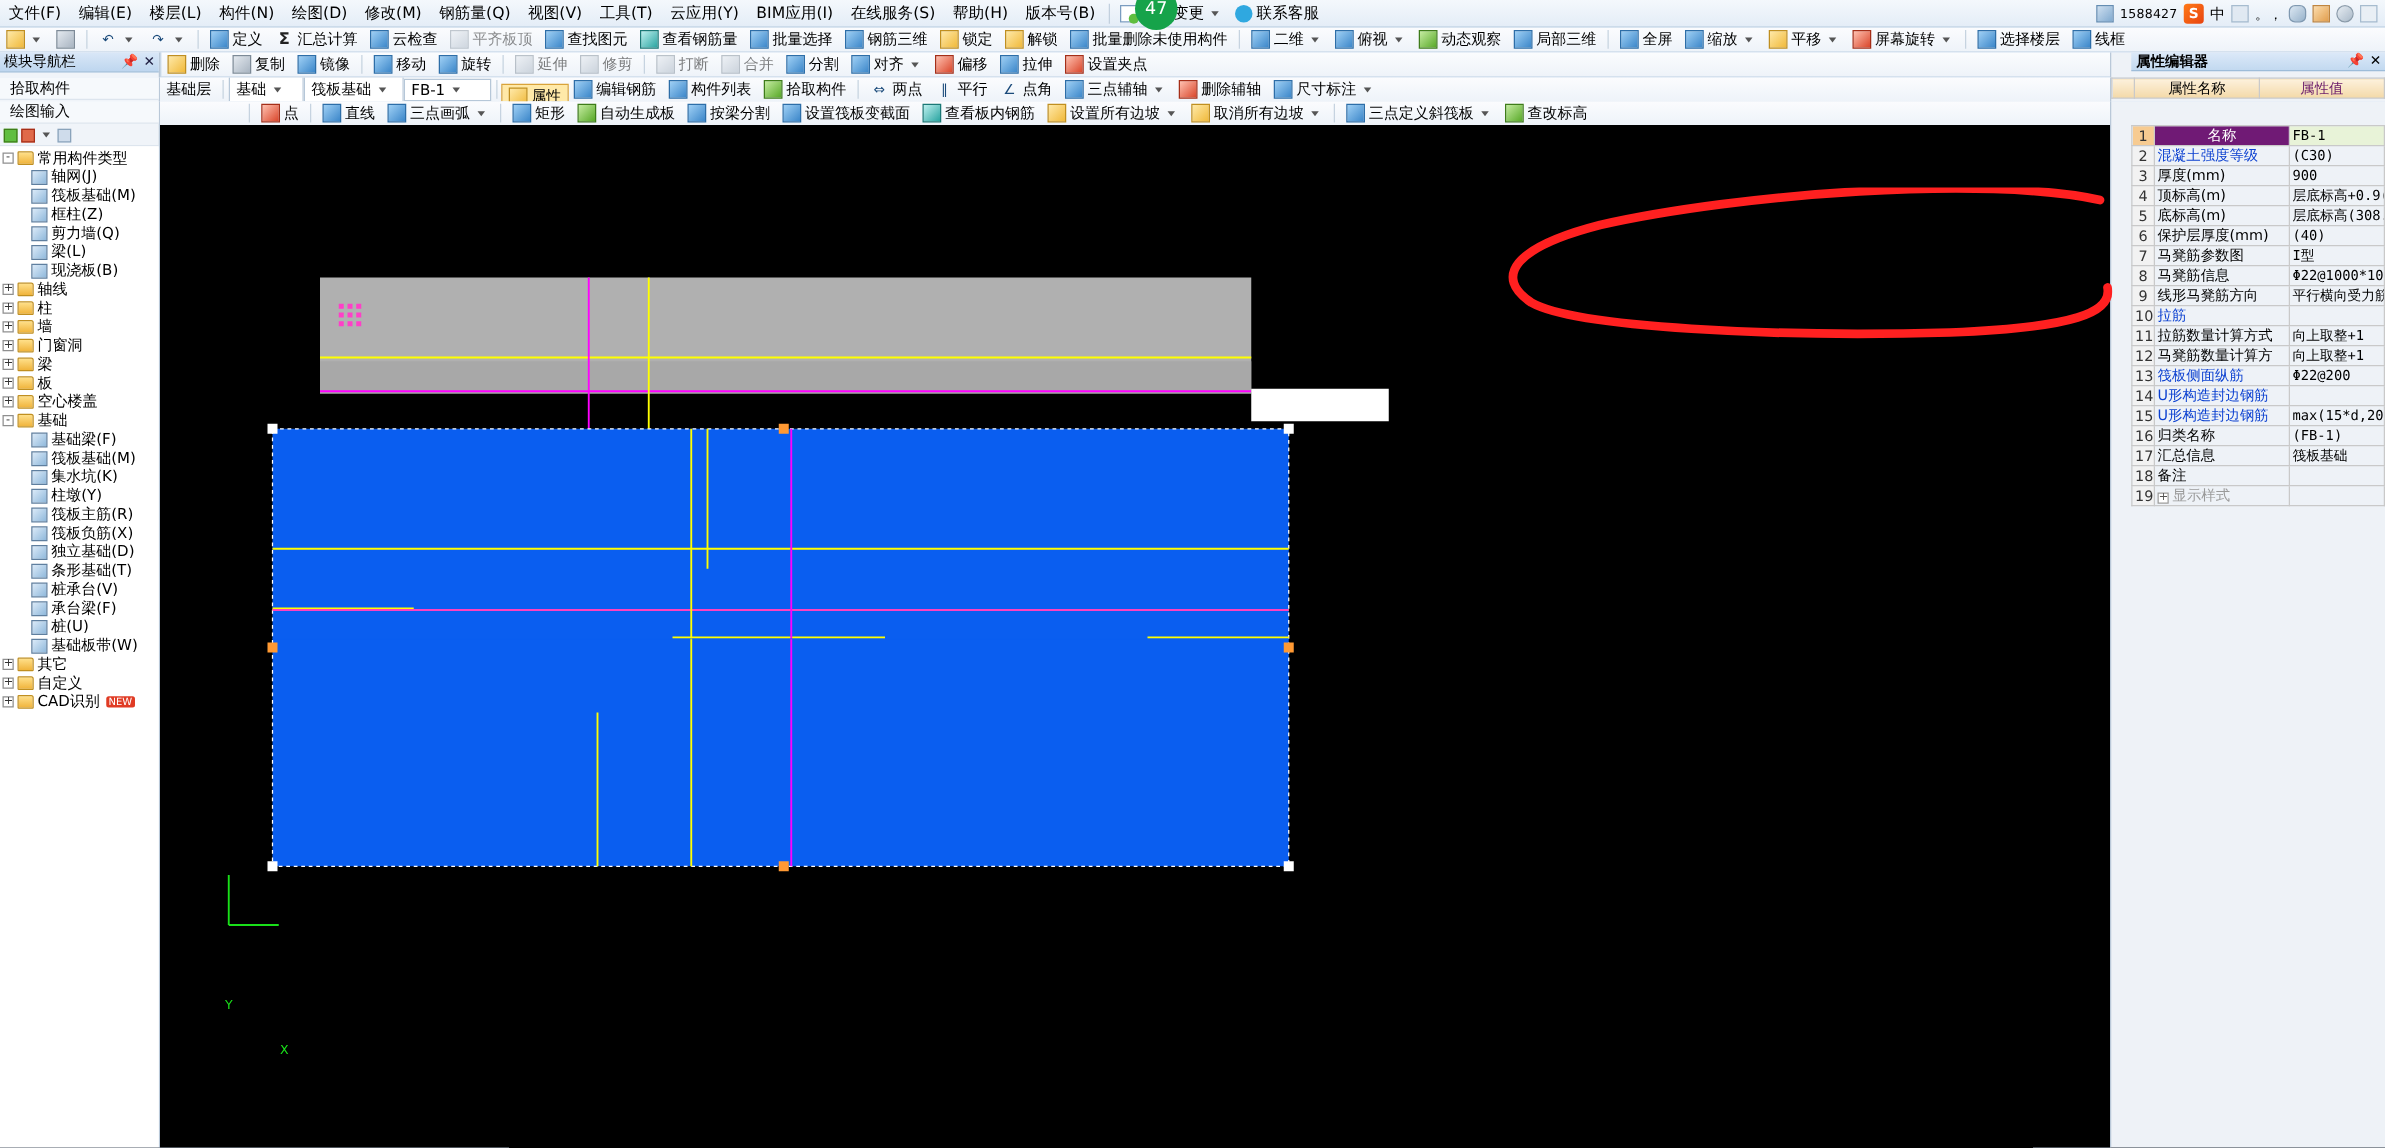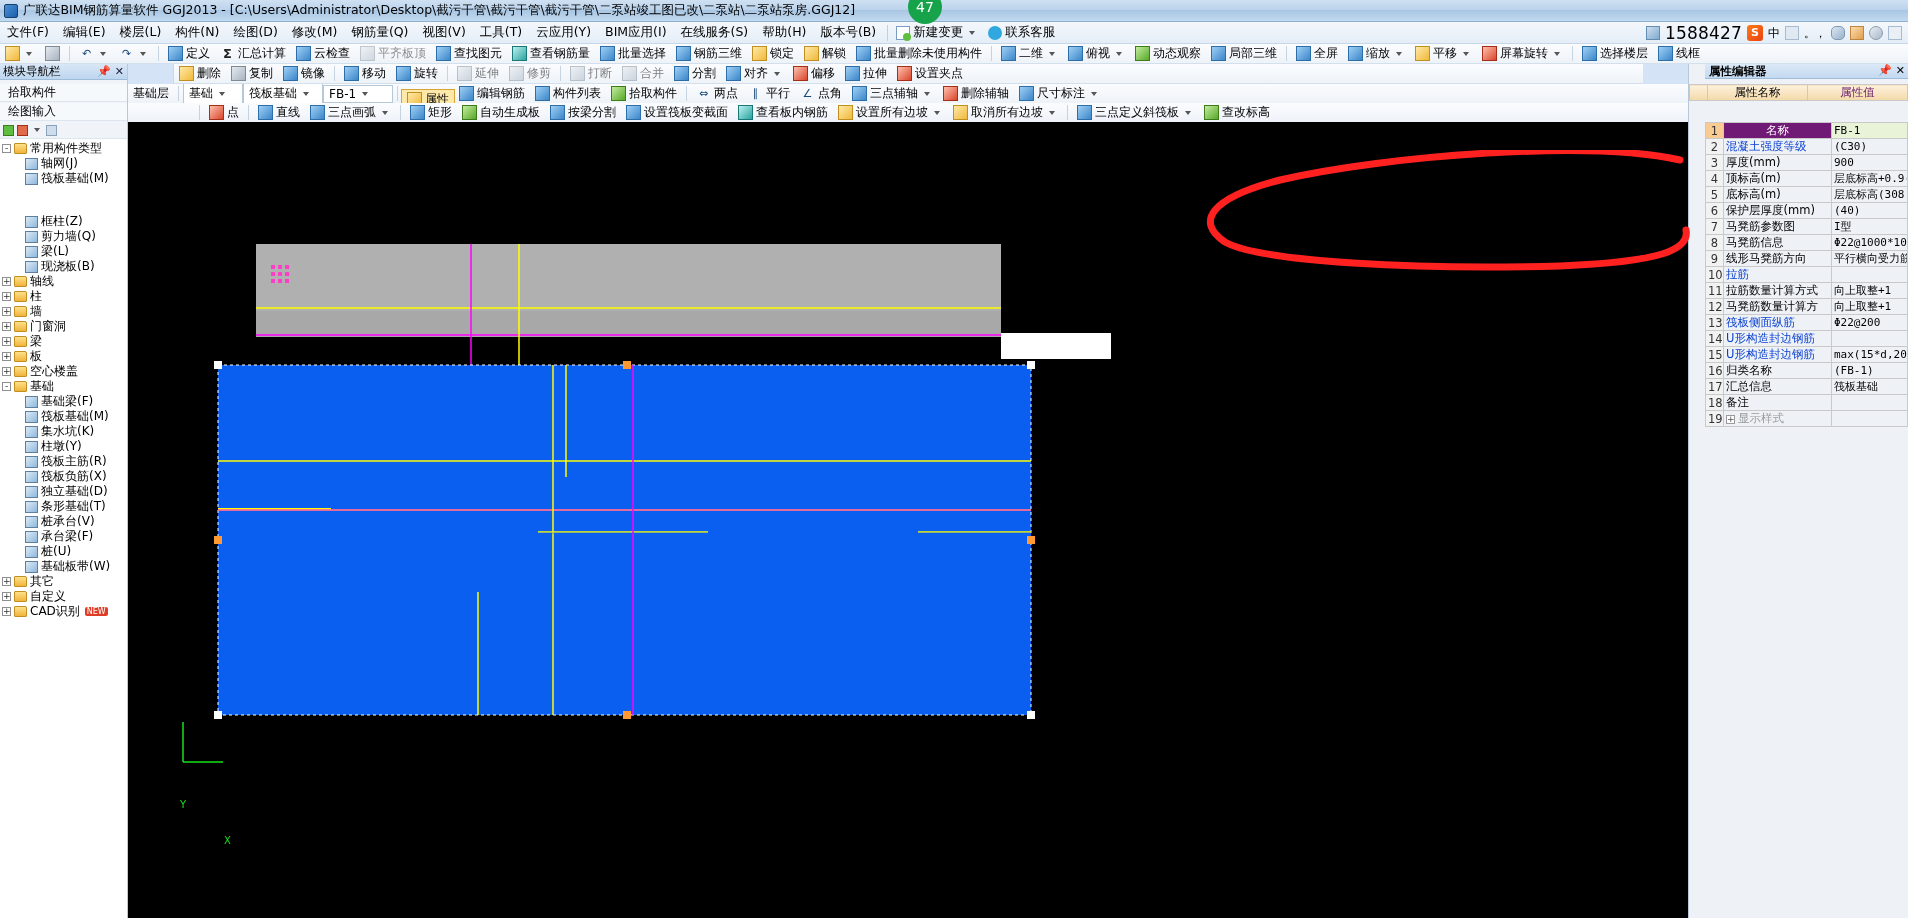--- a/index.html
+++ b/index.html
@@ -40,21 +40,21 @@
   .ico-new { width:14px;height:14px;background:#fff;border:1px solid #7a9cc0;position:relative; }
   .ico-new::after{content:"";position:absolute;right:-2px;bottom:-2px;width:8px;height:8px;background:#5fbe3f;border-radius:50%;}
   .ico-smiley{width:14px;height:14px;border-radius:50%;background:#2fa8e0;}
   .caret { width:0;height:0;border-left:3px solid transparent;border-right:3px solid transparent;border-top:4px solid #555;margin:0 3px; }
 
   
   .menubar-right {
     position:absolute; right:2px; top:0; height:22px;
     display:flex; align-items:center; gap:5px; padding-right:4px;
   }
-  .menubar-right .num { font-size:17px; letter-spacing:.2px; }
+  .menubar-right .num { font-size:10px; letter-spacing:.2px; }
   .sogou { width:16px;height:16px;border-radius:3px;background:linear-gradient(135deg,#ff7a18,#e8430f);color:#fff;font-size:11px;line-height:16px;text-align:center;font-weight:bold; }
   .tray-ic { width:14px;height:14px;opacity:.85; }
 
   
   .toolbar {
     flex:0 0 20px; height:20px;
     background:linear-gradient(to bottom,#fbfcfe,#eef3f9);
     border-bottom:1px solid #d3dfeb;
     display:flex; align-items:center; white-space:nowrap; overflow:hidden;
   }
@@ -137,24 +137,20 @@
   }
 
   
   .axis { position:absolute; left:40px; bottom:4px; color:#19e019; font-size:10px; }
 </style>
 </head>
 <body>
 
 <div class="app">
 
-  <div class="titlebar">
-    <span class="win-ico"></span>
-    <span>广联达BIM钢筋算量软件 GGJ2013 - [C:\Users\Administrator\Desktop\截污干管\截污干管\截污干管\二泵站竣工图已改\二泵站\二泵站泵房.GGJ12]</span>
-  </div>
 
   <div class="menubar">
     <div class="mi">文件(F)</div>
     <div class="mi">编辑(E)</div>
     <div class="mi">楼层(L)</div>
     <div class="mi">构件(N)</div>
     <div class="mi">绘图(D)</div>
     <div class="mi">修改(M)</div>
     <div class="mi">钢筋量(Q)</div>
     <div class="mi">视图(V)</div>
@@ -294,21 +290,21 @@
     <div class="tb-item">
         <span class="ic blue"></span>
         <span>选择楼层</span>
       </div>
     <div class="tb-item">
         <span class="ic blue"></span>
         <span>线框</span>
       </div>
   </div>
 
-  <div style="display:flex;flex:0 0 20px;height:20px;gap:45px;">
+  <div style="display:flex;flex:0 0 20px;height:20px;">
     <div class="navpanel" style="flex:0 0 128px;width:128px;">
       <div class="nav-head">
         <span>模块导航栏</span>
         <span class="pin">📌</span>
         <span class="cls">✕</span>
       </div>
     </div>
     <div class="toolbar" style="flex:1 1 auto;border-left:1px solid #c8d7e6;">
       <div class="tb-item">
           <span class="ic yellow"></span>
@@ -548,21 +544,21 @@
           <div class="tnode" style="padding-left: 11px;">
             <span class="tw blank"></span>
             <span class="ticon"></span>
             <span class="tlabel">轴网(J)</span>
           </div>
           <div class="tnode" style="padding-left: 11px;">
             <span class="tw blank"></span>
             <span class="ticon"></span>
             <span class="tlabel">筏板基础(M)</span>
           </div>
-          <div class="tnode" style="padding-left: 11px; margin-top: 28px;">
+          <div class="tnode" style="padding-left: 11px;">
             <span class="tw blank"></span>
             <span class="ticon"></span>
             <span class="tlabel">框柱(Z)</span>
           </div>
           <div class="tnode" style="padding-left: 11px;">
             <span class="tw blank"></span>
             <span class="ticon"></span>
             <span class="tlabel">剪力墙(Q)</span>
           </div>
           <div class="tnode" style="padding-left: 11px;">

